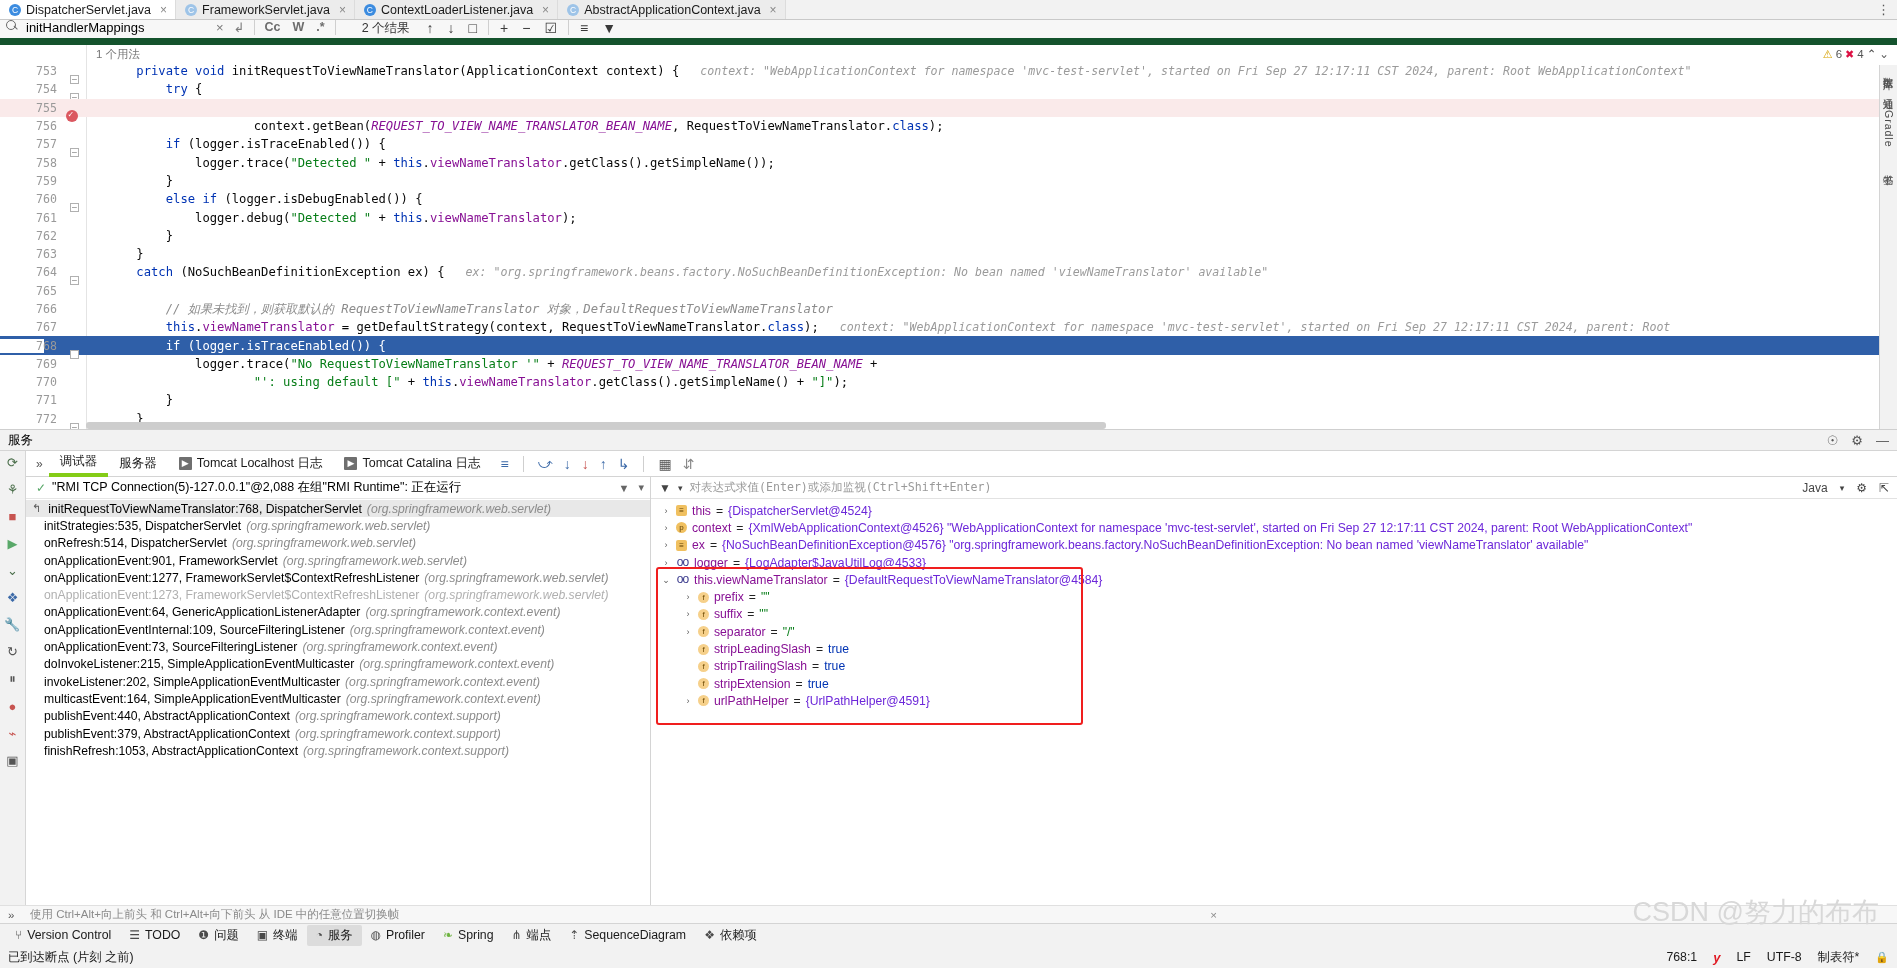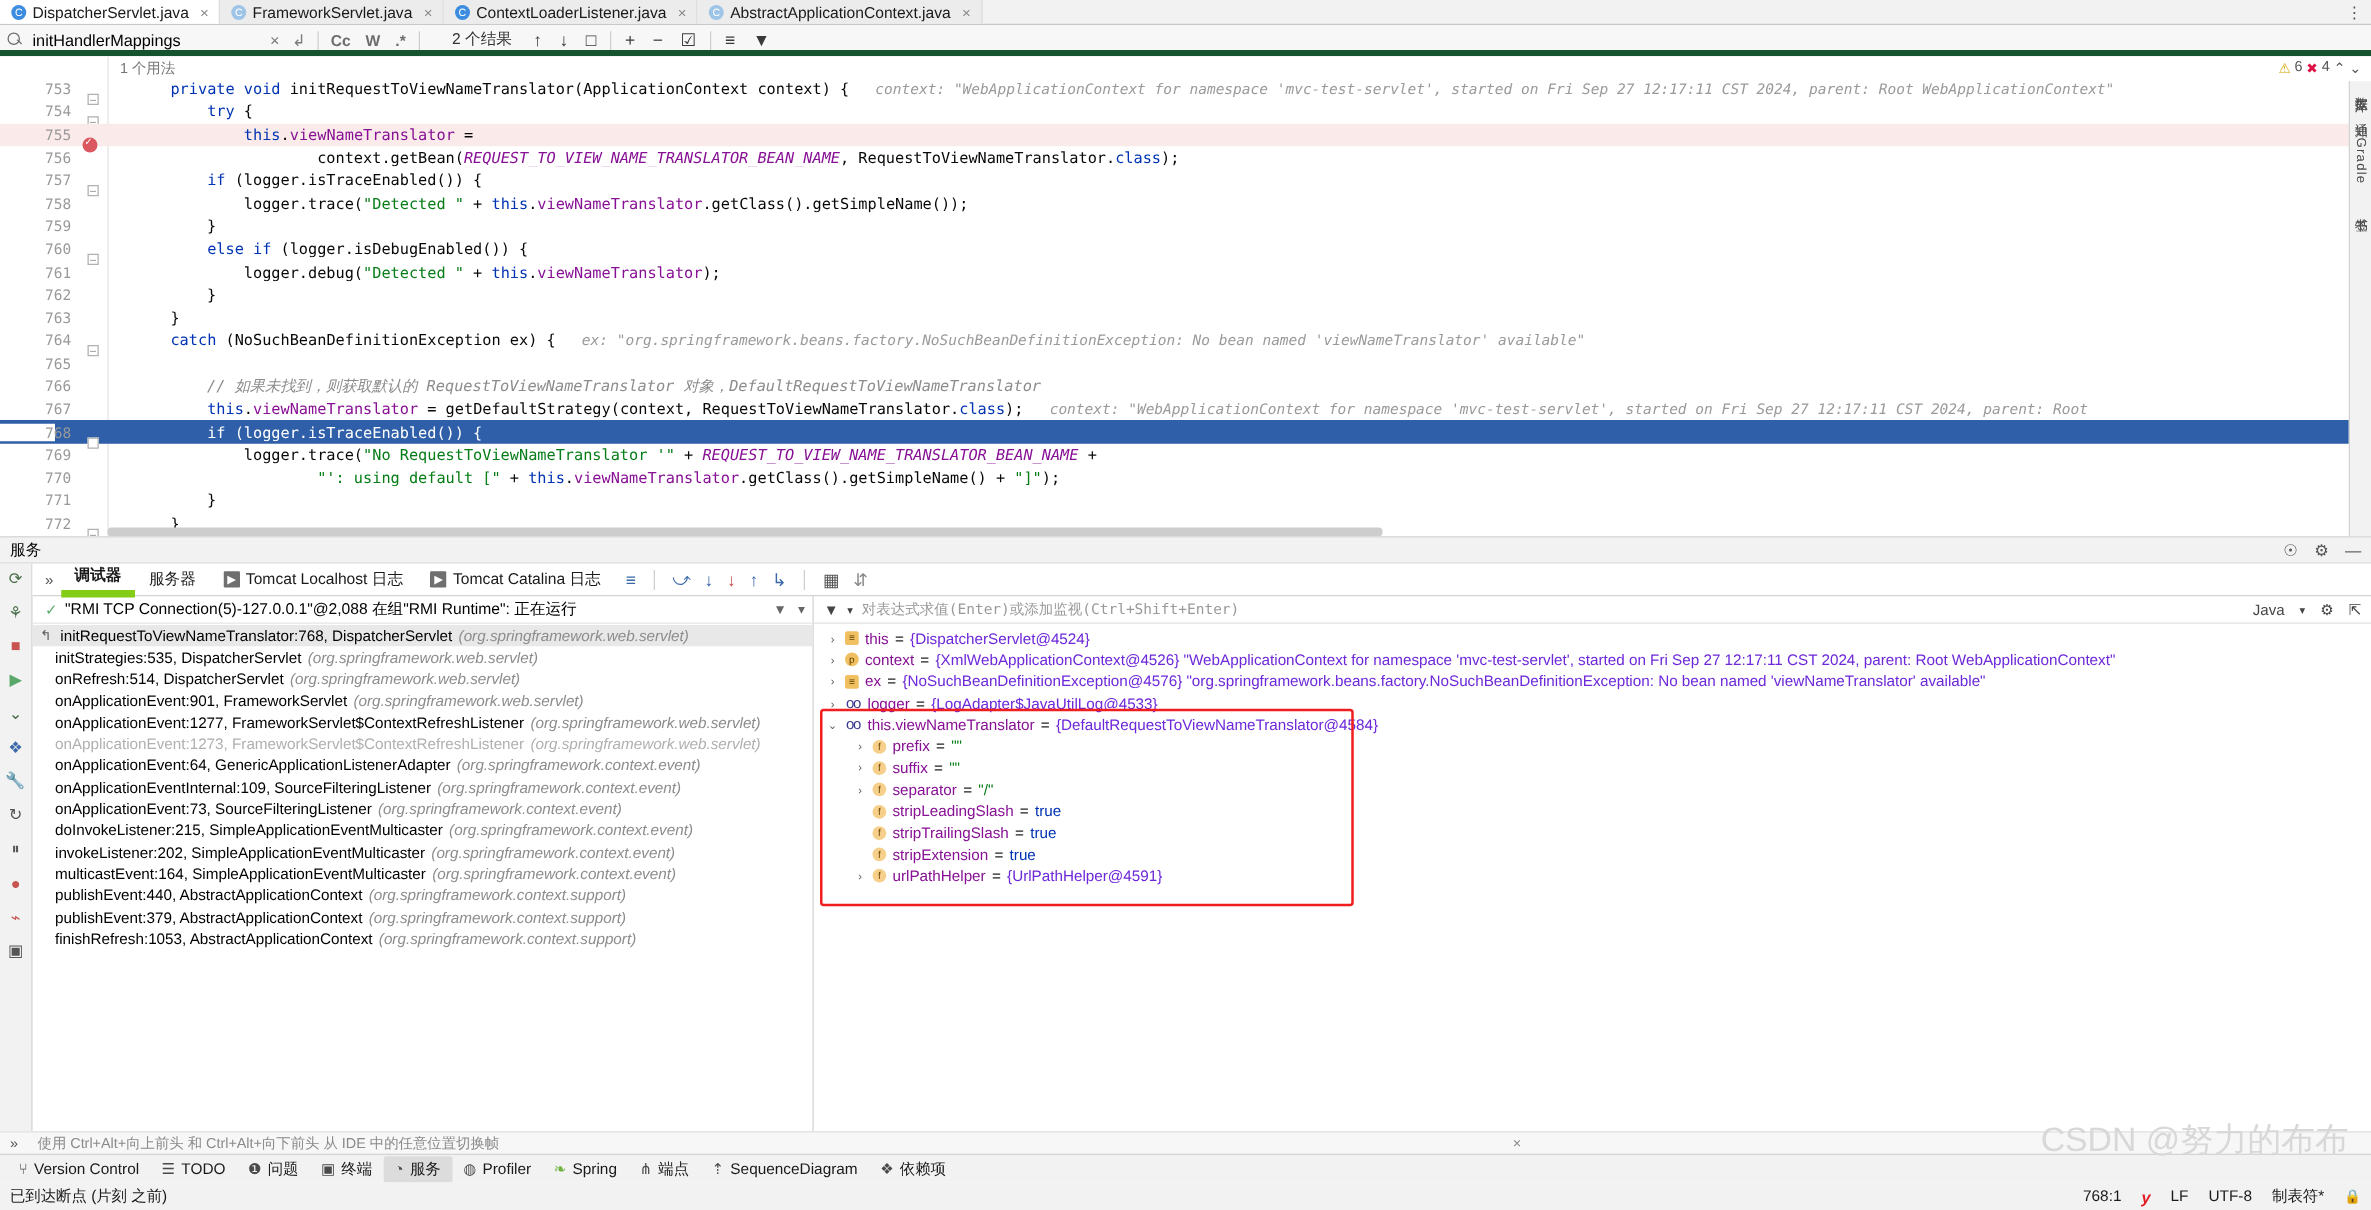--- a/index.html
+++ b/index.html
@@ -16,22 +16,22 @@
   .tab.active { background:#ffffff; }
   .tab.active::after { content:""; position:absolute; bottom:0; height:2px; background:#4a90d9; }
   .tab .ci { width:12px; height:12px; border-radius:50%; background:#3c8ce0; color:#fff;
     font-size:8.5px; line-height:12px; text-align:center; font-family:"Liberation Sans",sans-serif; }
   .tab.dim .ci { background:#9ec4e8; }
   .tab .x { color:#888; font-size:12px; margin-left:4px; }
   .tabs-right { margin-left:auto; display:flex; align-items:center; gap:10px; padding-right:7px; color:#555; }
   .vdots { font-size:13px; letter-spacing:0; line-height:10px; }
 
   
-  .findbar { height:25px; background:#f7f7f7; border-bottom:5px solid #14532d;
-    display:flex; align-items:flex-end; gap:0; padding:0 6px; font-size:12.5px; }
+  .findbar { height:25px; background:#f7f7f7; border-bottom:7px solid #14532d;
+    display:flex; align-items:flex-start; gap:0; padding:0 6px; font-size:12.5px; }
   .fb-search-icon { width:14px; height:14px; position:relative; margin-right:6px; }
   .fb-search-icon::before { content:""; position:absolute; left:0; top:0; width:8px; height:8px;
     border:1.4px solid #6b6b6b; border-radius:50%; }
   .fb-search-icon::after { content:""; position:absolute; left:7px; top:7px; width:5px; height:1.4px;
     background:#6b6b6b; transform:rotate(45deg); }
   .fb-query { min-width:185px; color:#000; font-size:13px; }
   .fb-ic { color:#7b7b7b; padding:0 5px; font-size:13px; }
   .fb-sep { width:1px; height:15px; background:#cfcfcf; margin:0 4px; }
   .fb-opt { color:#6d6d6d; font-size:12.5px; padding:0 6px; font-weight:bold; }
   .fb-count { color:#333; margin:0 10px 0 22px; font-size:12.5px; }
@@ -86,21 +86,21 @@
   .sh-right { margin-left:auto; display:flex; gap:13px; color:#555; font-size:13px; align-items:center; }
 
   .debug-area { flex:1; display:flex; min-height:0; background:#fff; }
   .left-tools { width:26px; background:#f2f2f2; border-right:1px solid #d6d6d6;
     display:flex; flex-direction:column; align-items:center; padding-top:4px; gap:12px; font-size:13px; color:#4a6e4a; }
   .debug-main { flex:1; display:flex; flex-direction:column; min-width:0; }
 
   .dbg-tabs { height:26px; display:flex; align-items:center; gap:0; border-bottom:1px solid #d4d4d4;
     background:#fff; padding-left:4px; }
   .dbg-tab { padding:3px 11px; font-size:12.5px; color:#1a1a1a; display:flex; align-items:center; gap:5px; }
-  .dbg-tab.active { border-bottom:6px solid #84cc16; font-weight:bold;align-items:center; }
+  .dbg-tab.active { border-bottom:4px solid #84cc16; font-weight:normal;align-items:center; }
   .runico { display:inline-block; width:13px; height:13px; background:#6f6f6f; color:#fff;
     font-size:9px; line-height:13px; text-align:center; border-radius:1px; }
   .dbg-tools { display:flex; align-items:center; gap:11px; margin-left:9px; color:#3c6aa8; font-size:14px; }
   .tdiv { width:1px; height:16px; background:#cfcfcf; margin:0 3px; }
 
   .dbg-body { flex:1; display:flex; min-height:0; }
   .frames-col { width:625px; border-right:1px solid #d4d4d4; display:flex; flex-direction:column; min-width:0; }
   .thread-row { height:22px; display:flex; align-items:center; gap:6px; padding:0 6px 0 10px;
     font-size:12.5px; border-bottom:1px solid #e6e6e6; }
   .thread-row .chk { color:#59a869; font-size:12px; }
@@ -213,21 +213,21 @@
       <span>6</span>
       <span class="esym">✖</span>
       <span>4</span>
       <span>⌃</span>
       <span>⌄</span>
     </div>
     <div class="gutterline"></div>
     <div class="editor" id="editor-lines">
         <div class="crow"><div class="gutter-num">753</div><div class="gutter-icons"><span class="fold">–</span></div><div class="bar-left"></div><div class="ctext"><span class="tok tok-plain">    </span><span class="tok tok-kw">private </span><span class="tok tok-kw">void </span><span class="tok tok-plain">initRequestToViewNameTranslator(ApplicationContext context) {</span><span class="tok tok-hint">   context: "WebApplicationContext for namespace 'mvc-test-servlet', started on Fri Sep 27 12:17:11 CST 2024, parent: Root WebApplicationContext"</span></div></div>
         <div class="crow"><div class="gutter-num">754</div><div class="gutter-icons"><span class="fold">–</span></div><div class="bar-left"></div><div class="ctext"><span class="tok tok-plain">        </span><span class="tok tok-kw">try </span><span class="tok tok-plain">{</span></div></div>
-        <div class="crow hl-pink"><div class="gutter-num">755</div><div class="gutter-icons"><span class="bp"></span></div><div class="bar-left"></div><div class="ctext"><span class="tok tok-plain">            </span><span class="tok tok-kw">this</span><span class="tok tok-plain">.</span><span class="tok tok-field">viewNameTranslator</span><span class="tok tok-plain"> =</span></div></div>
+        <div class="crow hl-pink"><div class="gutter-num">755</div><div class="gutter-icons"><span class="bp"></span></div><div class="bar-left"></div></div>
         <div class="crow"><div class="gutter-num">756</div><div class="gutter-icons"></div><div class="bar-left"></div><div class="ctext"><span class="tok tok-plain">                    context.getBean(</span><span class="tok tok-static">REQUEST_TO_VIEW_NAME_TRANSLATOR_BEAN_NAME</span><span class="tok tok-plain">, RequestToViewNameTranslator.</span><span class="tok tok-kw">class</span><span class="tok tok-plain">);</span></div></div>
         <div class="crow"><div class="gutter-num">757</div><div class="gutter-icons"><span class="fold">–</span></div><div class="bar-left"></div><div class="ctext"><span class="tok tok-plain">        </span><span class="tok tok-kw">if </span><span class="tok tok-plain">(logger.isTraceEnabled()) {</span></div></div>
         <div class="crow"><div class="gutter-num">758</div><div class="gutter-icons"></div><div class="bar-left"></div><div class="ctext"><span class="tok tok-plain">            logger.trace(</span><span class="tok tok-str">"Detected "</span><span class="tok tok-plain"> + </span><span class="tok tok-kw">this</span><span class="tok tok-plain">.</span><span class="tok tok-field">viewNameTranslator</span><span class="tok tok-plain">.getClass().getSimpleName());</span></div></div>
         <div class="crow"><div class="gutter-num">759</div><div class="gutter-icons"></div><div class="bar-left"></div><div class="ctext"><span class="tok tok-plain">        }</span></div></div>
         <div class="crow"><div class="gutter-num">760</div><div class="gutter-icons"><span class="fold">–</span></div><div class="bar-left"></div><div class="ctext"><span class="tok tok-plain">        </span><span class="tok tok-kw">else if </span><span class="tok tok-plain">(logger.isDebugEnabled()) {</span></div></div>
         <div class="crow"><div class="gutter-num">761</div><div class="gutter-icons"></div><div class="bar-left"></div><div class="ctext"><span class="tok tok-plain">            logger.debug(</span><span class="tok tok-str">"Detected "</span><span class="tok tok-plain"> + </span><span class="tok tok-kw">this</span><span class="tok tok-plain">.</span><span class="tok tok-field">viewNameTranslator</span><span class="tok tok-plain">);</span></div></div>
         <div class="crow"><div class="gutter-num">762</div><div class="gutter-icons"></div><div class="bar-left"></div><div class="ctext"><span class="tok tok-plain">        }</span></div></div>
         <div class="crow"><div class="gutter-num">763</div><div class="gutter-icons"></div><div class="bar-left"></div><div class="ctext"><span class="tok tok-plain">    }</span></div></div>
         <div class="crow"><div class="gutter-num">764</div><div class="gutter-icons"><span class="fold">–</span></div><div class="bar-left"></div><div class="ctext"><span class="tok tok-plain">    </span><span class="tok tok-kw">catch </span><span class="tok tok-plain">(NoSuchBeanDefinitionException ex) {</span><span class="tok tok-hint">   ex: "org.springframework.beans.factory.NoSuchBeanDefinitionException: No bean named 'viewNameTranslator' available"</span></div></div>
         <div class="crow"><div class="gutter-num">765</div><div class="gutter-icons"></div><div class="bar-left"></div></div>

